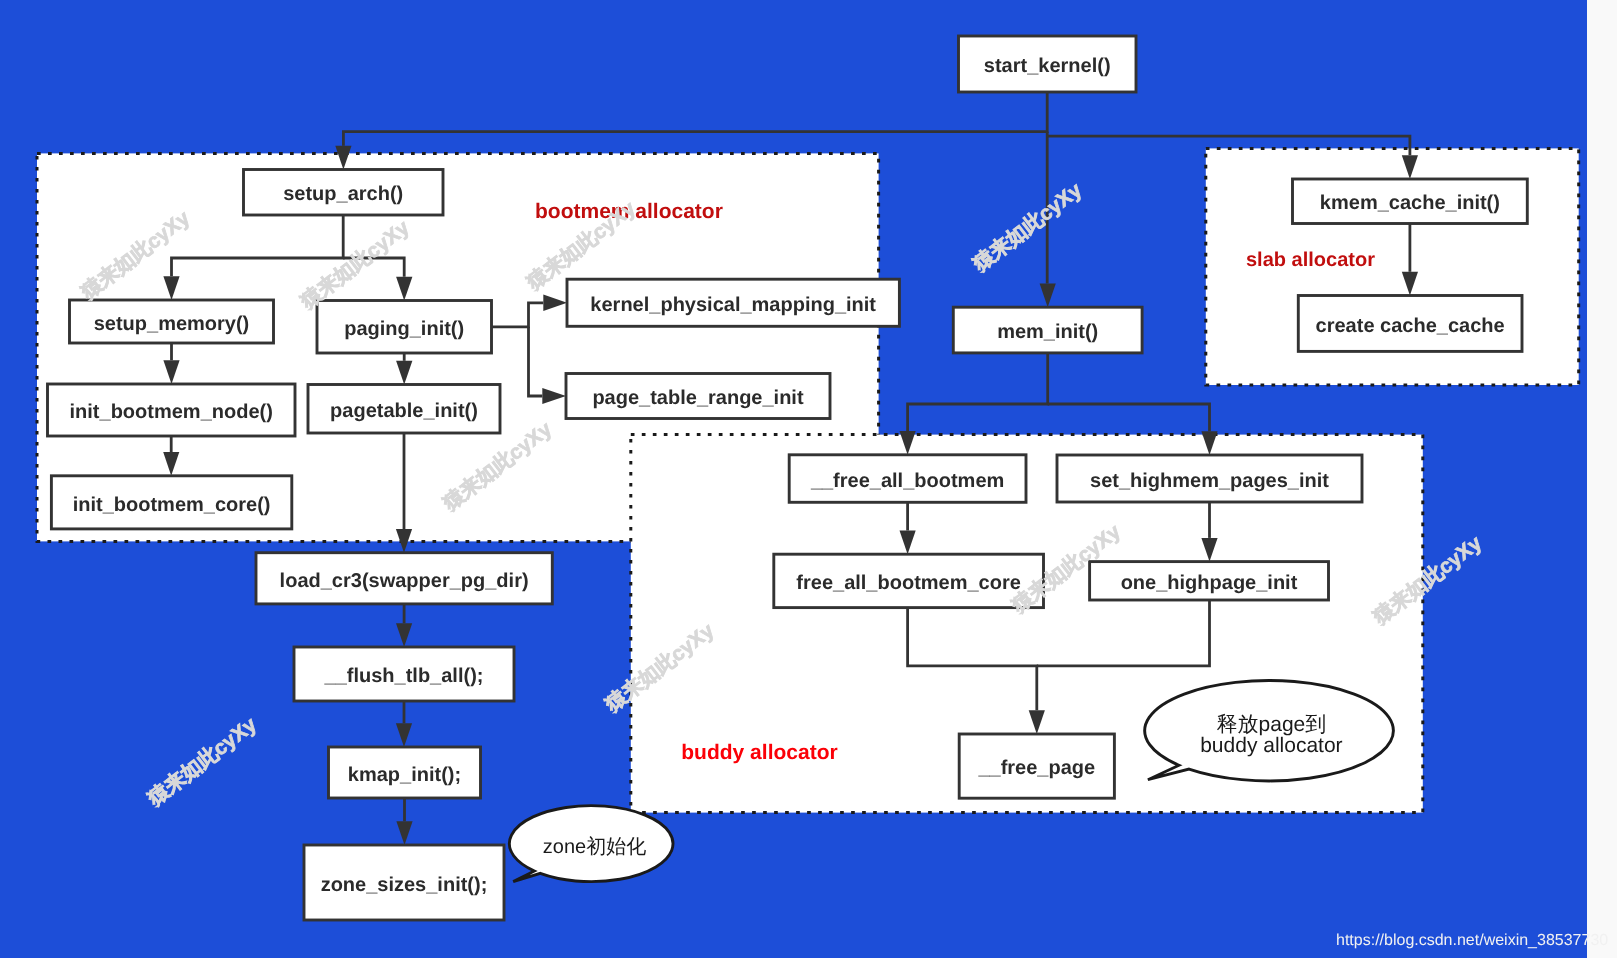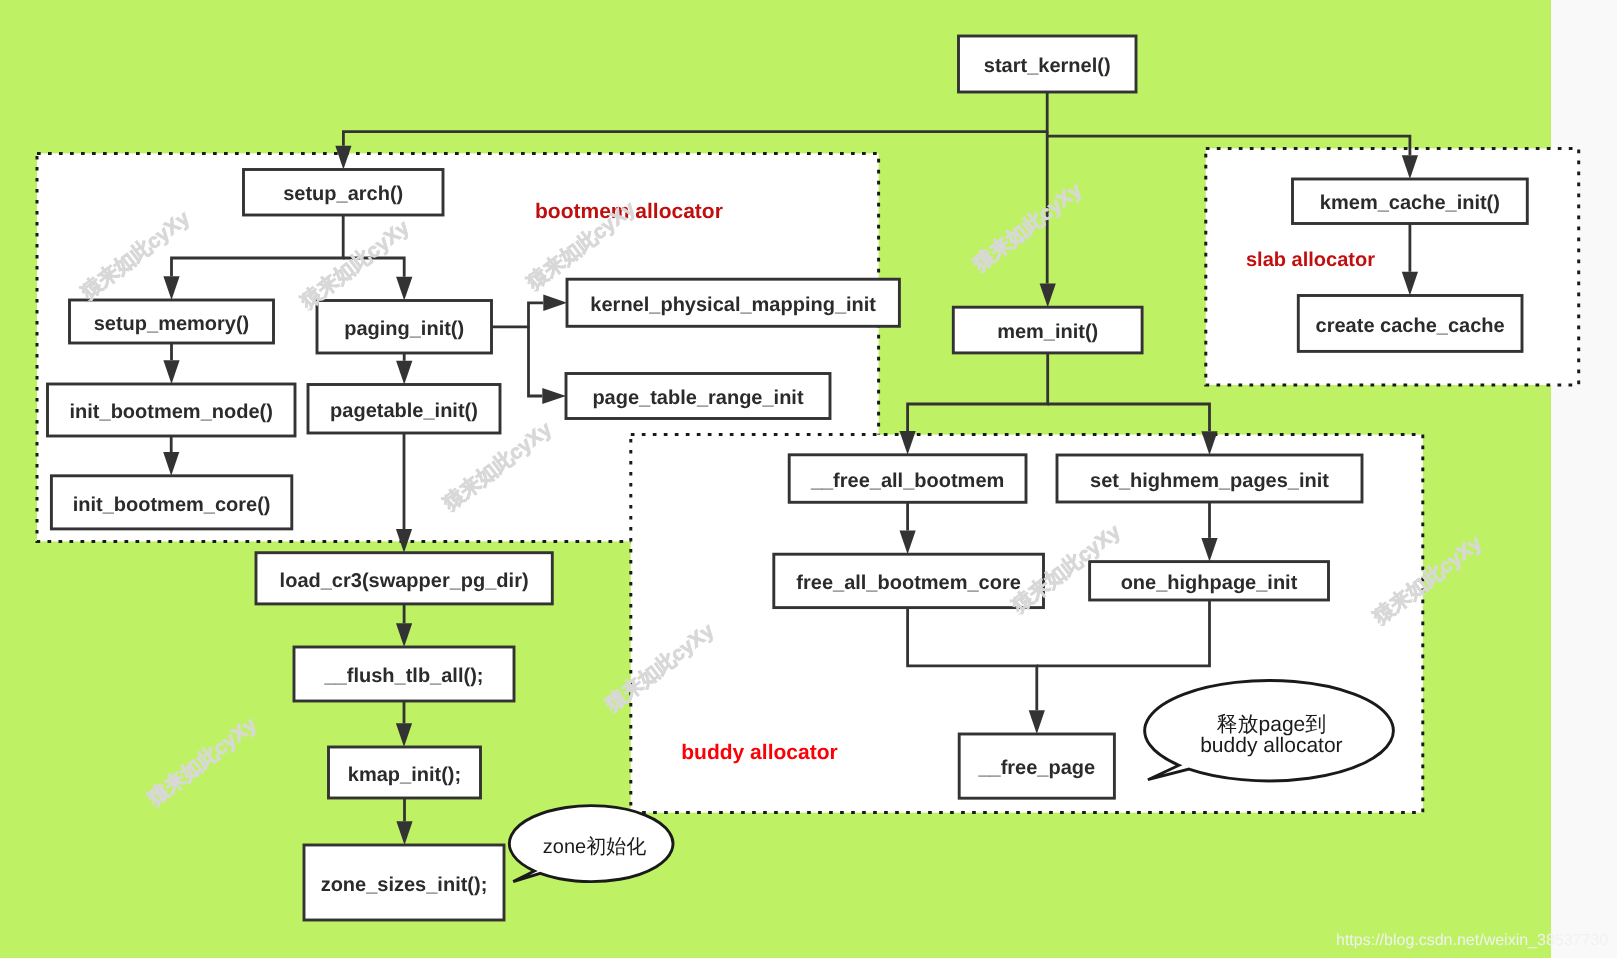--- a/index.html
+++ b/index.html
@@ -1,20 +1,20 @@
 <!DOCTYPE html>
 <html><head>
 <meta charset="utf-8">
 <title>Linux kernel memory initialization flowchart</title>
 <style>
   html,body{margin:0;padding:0;background:#f9f9f9;}
   *{-webkit-font-smoothing:antialiased;text-rendering:geometricPrecision;}
   body{width:1617px;height:958px;overflow:hidden;
        font-family:"Liberation Sans",sans-serif;}
-  #stage{position:relative;width:1551px;height:958px;background:#bef264;}
+  #stage{position:relative;width:1551px;height:958px;background:#1d4ed8;padding-left:36px;}
   #chart{position:absolute;left:0;top:0;display:block;transform:translateZ(0);}
   .wm{fill:#d8d8d8;font-family:"Liberation Sans",sans-serif;font-size:20.5px;font-weight:700;
       stroke:#d8d8d8;stroke-width:0.8px;paint-order:stroke fill;}
   .nodelbl{font-family:"Liberation Sans",sans-serif;font-size:20px;font-weight:700;
            fill:#2b2b2b;text-anchor:middle;}
   .grouplbl{font-family:"Liberation Sans",sans-serif;font-weight:700;}
   .bubblelbl{font-family:"Liberation Sans",sans-serif;font-weight:400;fill:#1a1a1a;}
   .credit{font-family:"Liberation Sans",sans-serif;font-size:16px;fill:#f1f1f1;}
   .box{fill:#ffffff;stroke:#333333;stroke-width:2.9;}
   .edge{fill:none;stroke:#333333;stroke-width:2.8;}

